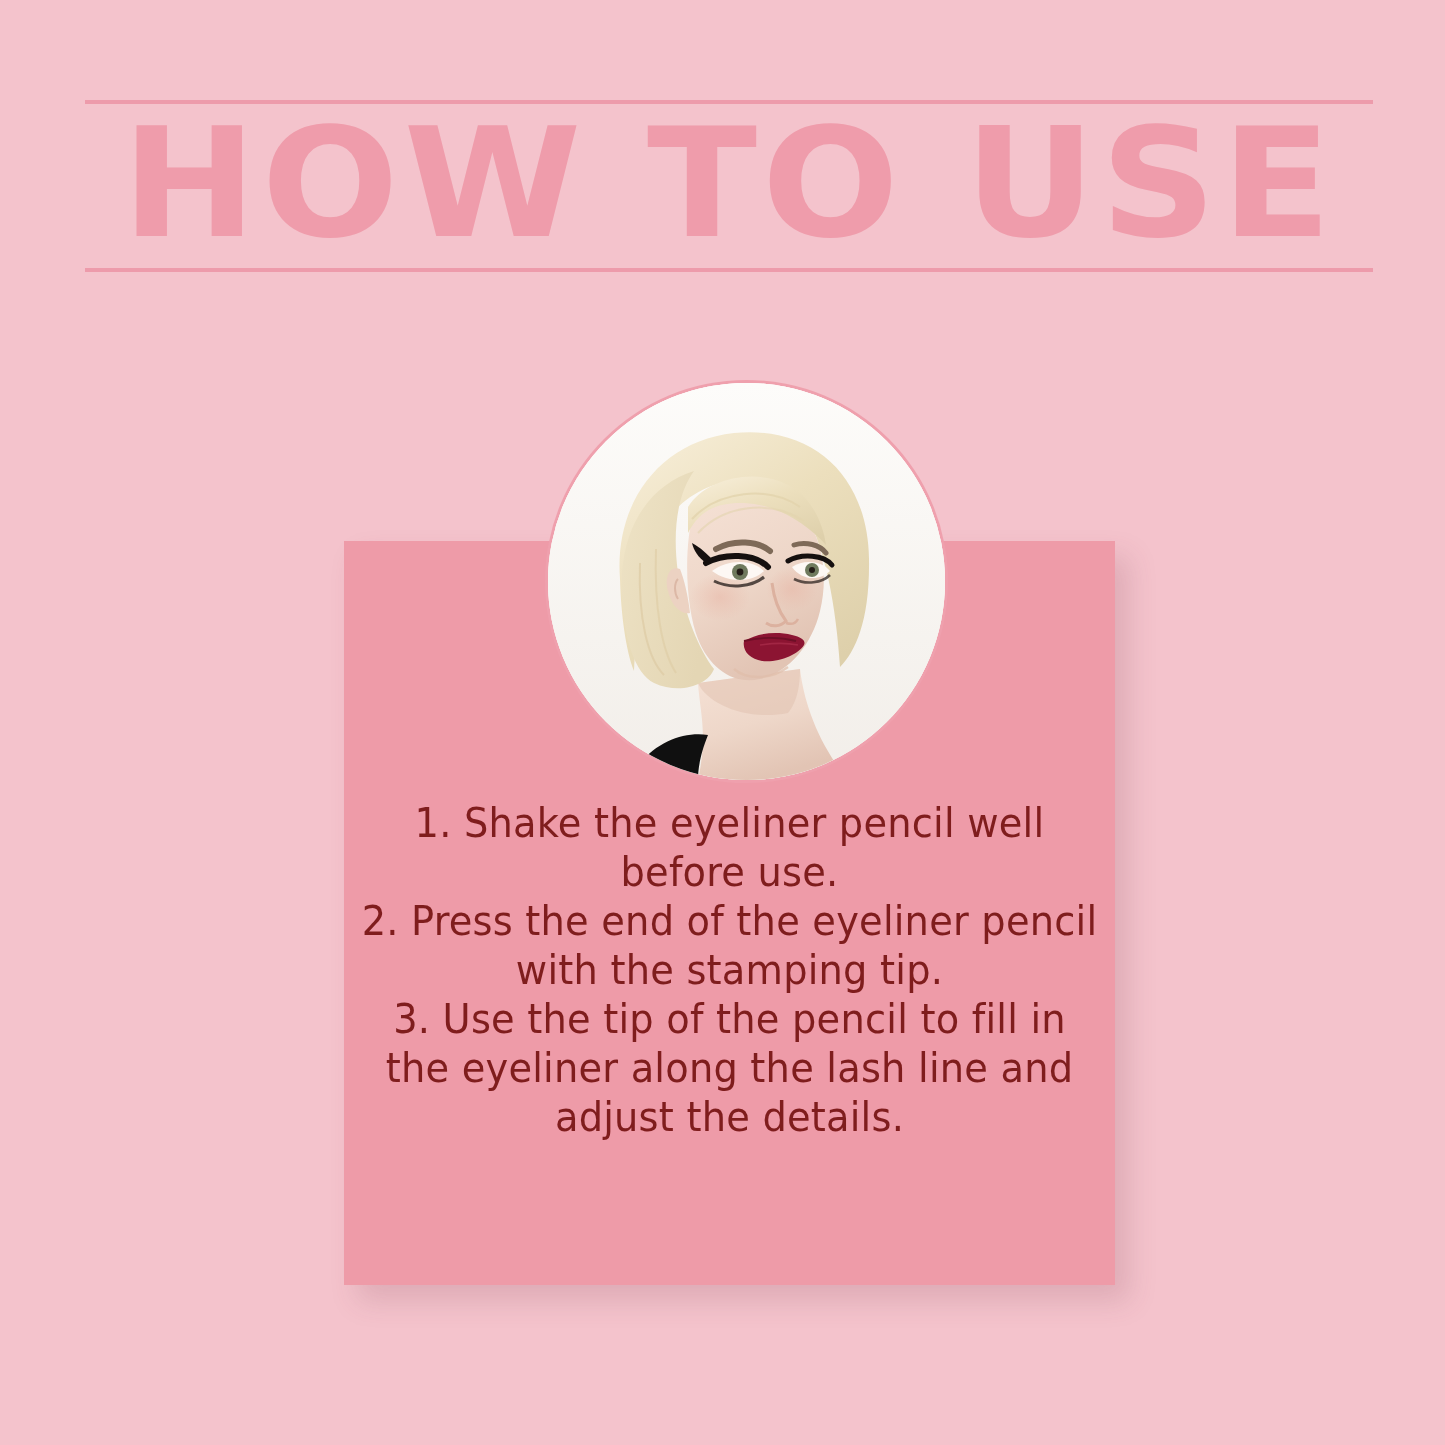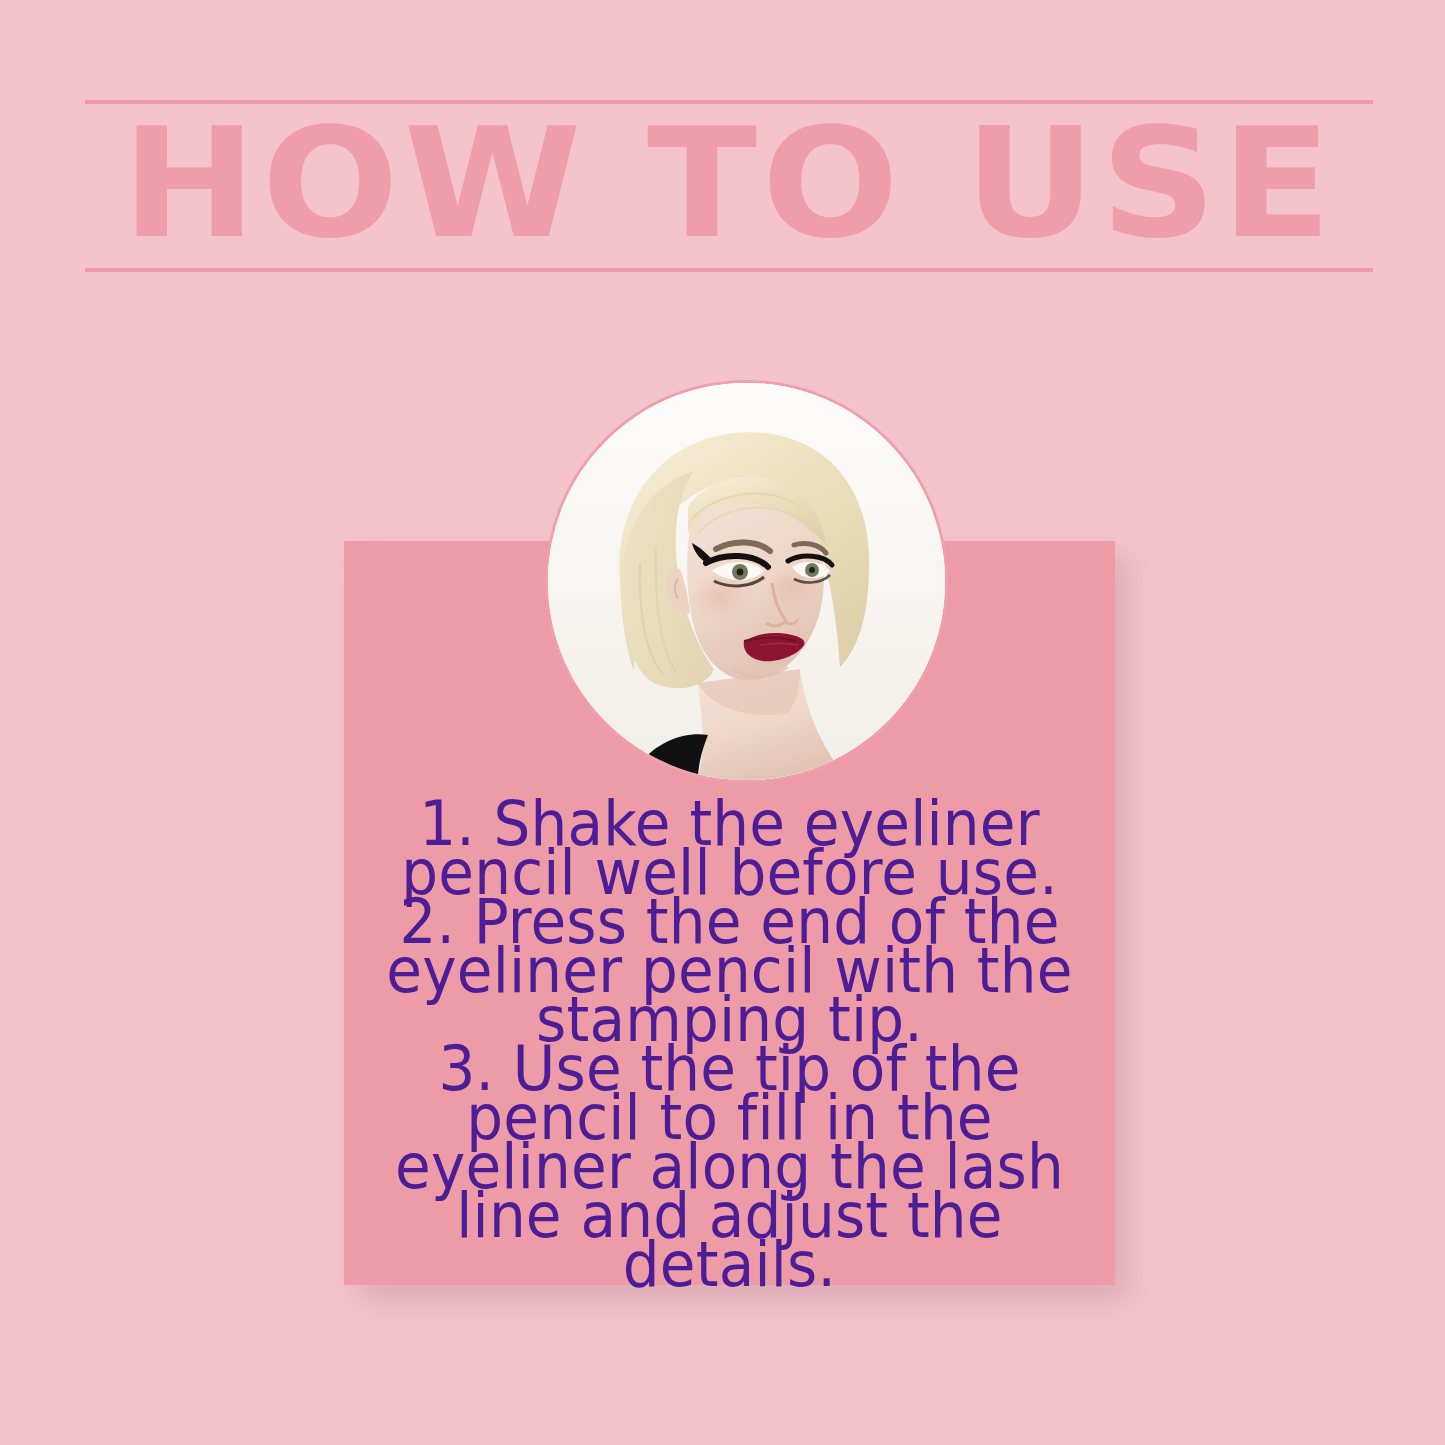--- a/index.html
+++ b/index.html
@@ -71,24 +71,24 @@
   }
 
   #instruction-list {
     position: absolute;
     left: 0;
     top: 258px;
     width: 100%;
     padding: 0 28px;
     box-sizing: border-box;
     text-align: center;
-    color: #4c1d95;
+    color: #7f1d1d;
     font-family: "Liberation Sans Narrow", "DejaVu Sans Condensed", "Liberation Sans", sans-serif;
     font-weight: 300;
-    font-size: 62px;
+    font-size: 41px;
     line-height: 49px;
     letter-spacing: .2px;
   }
   .instruction-step {
     display: block;
     transform: scaleX(1.04);
     transform-origin: center;
   }
 
   

